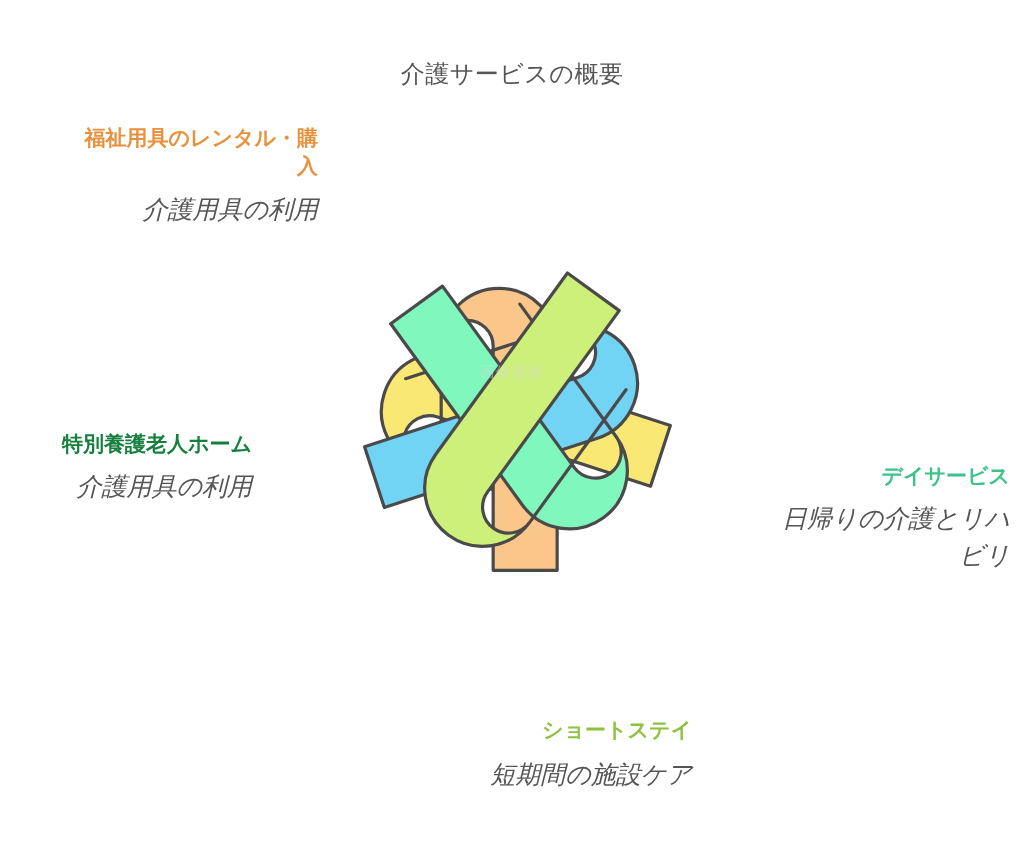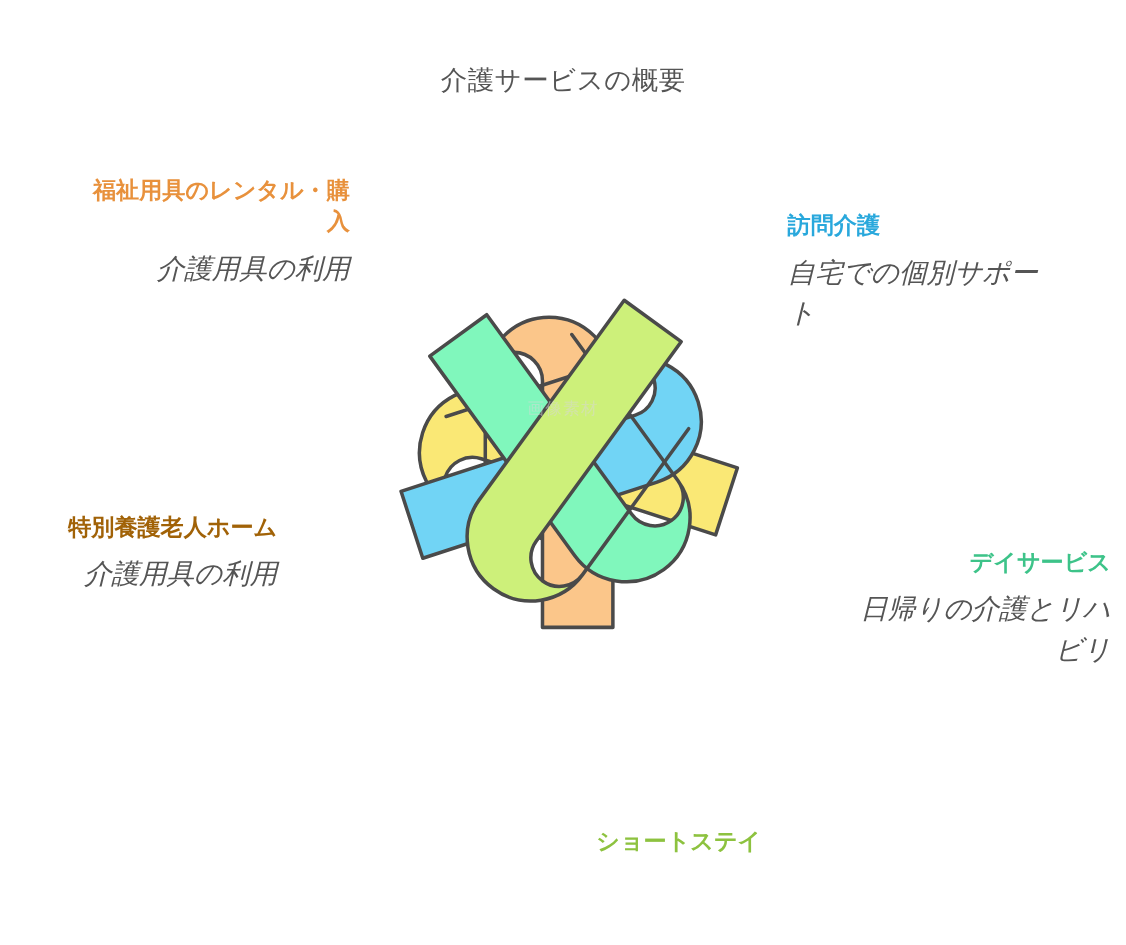--- a/index.html
+++ b/index.html
@@ -25,21 +25,20 @@
     top: 58px;
     width: 1024px;
     text-align: center;
     font-size: 24px;
     color: #555555;
     letter-spacing: 0.5px;
     line-height: 1.3;
   }
   .node-label {
     position: absolute;
-    margin-top: 36px;
   }
   .node-title {
     font-size: 21px;
     font-weight: bold;
     line-height: 1.35;
     margin: 0 0 10px 0;
   }
   .node-desc {
     font-size: 25px;
     color: #555555;
@@ -138,32 +137,29 @@
     </svg>
   </div>
 
   <div class="watermark">画像素材</div>
 
   <div class="node-label label-equipment">
     <div class="node-title" style="color:#E8913C">福祉用具のレンタル・購入</div>
     <div class="node-desc">介護用具の利用</div>
   </div>
 
-  <div class="node-label label-homevisit">
-    <div class="node-title" style="color:#29A8DC">訪問介護</div>
-    <div class="node-desc">自宅での個別サポート</div>
-  </div>
 
   <div class="node-label label-nursinghome">
-    <div class="node-title" style="color:#a16207">特別養護老人ホーム</div>
+    <div class="node-title" style="color:#15803d">特別養護老人ホーム</div>
     <div class="node-desc">介護用具の利用</div>
   </div>
 
   <div class="node-label label-dayservice">
     <div class="node-title" style="color:#3DC389">デイサービス</div>
     <div class="node-desc">日帰りの介護とリハビリ</div>
   </div>
 
   <div class="node-label label-shortstay">
     <div class="node-title" style="color:#8DC23F">ショートステイ</div>
+    <div class="node-desc">短期間の施設ケア</div>
   </div>
 
 </div>
 
 </body></html>

